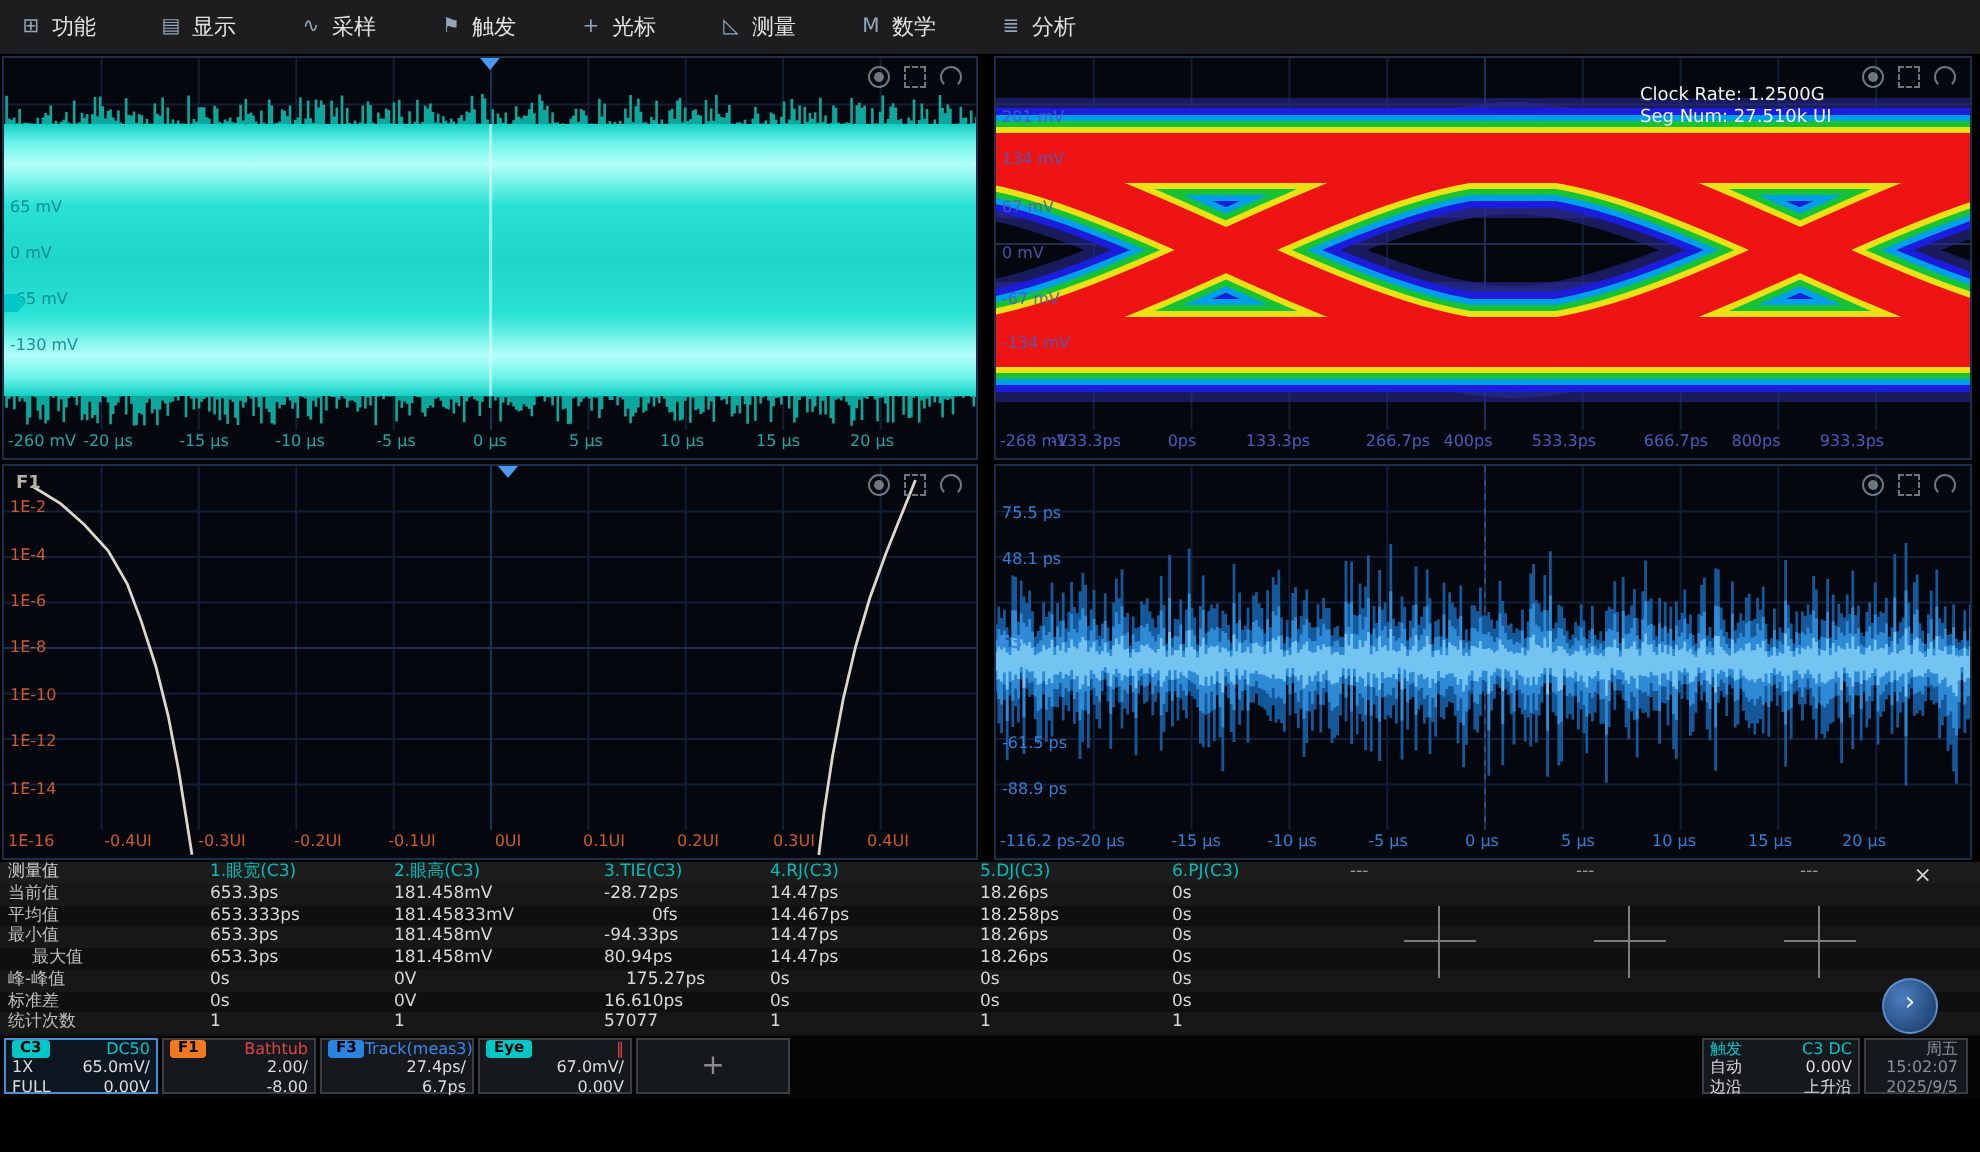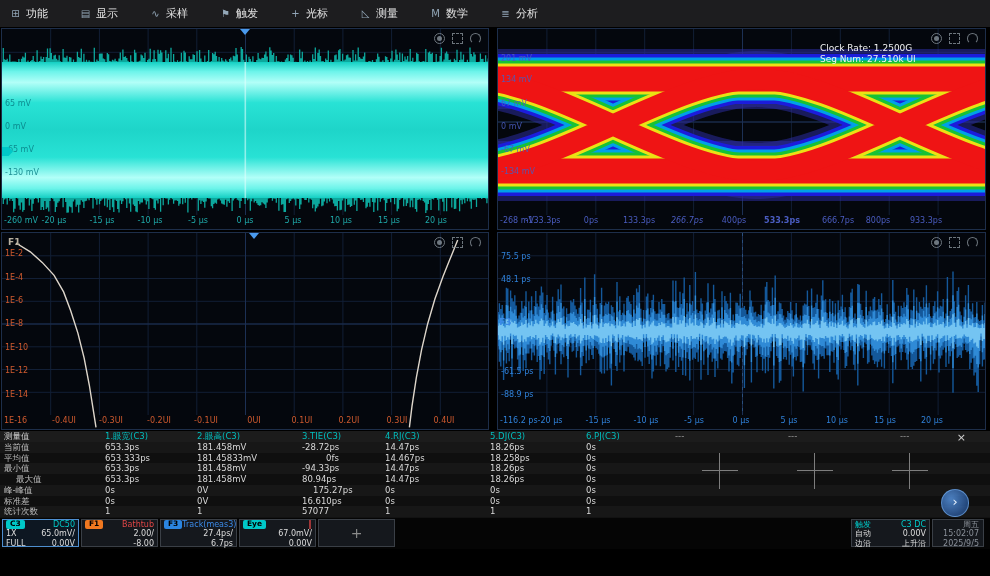--- a/index.html
+++ b/index.html
@@ -185,23 +185,23 @@
       <span style="top: 70px; opacity: 0.9;">67 mV</span>
       <span style="top: 93px; opacity: 0.9;">0 mV</span>
       <span style="top: 116px; opacity: 0.9;">-67 mV</span>
       <span style="top: 138px; opacity: 0.9;">-134 mV</span>
     </div>
   <div class="xrow" id="p2x" style="color: rgb(74, 92, 192);">
       <span class="corner">-268 mV</span>
       <span class="tick" style="left: 45px;">-133.3ps</span>
       <span class="tick" style="left: 93px;">0ps</span>
       <span class="tick" style="left: 141px;">133.3ps</span>
-      <span class="tick" style="left: 189px; font-style: italic;">266.7ps</span>
+      <span class="tick" style="left: 201px;">266.7ps</span>
       <span class="tick" style="left: 236px;">400ps</span>
-      <span class="tick" style="left: 284px; font-weight: bold;">533.3ps</span>
+      <span class="tick" style="left: 284px;">533.3ps</span>
       <span class="tick" style="left: 340px;">666.7ps</span>
       <span class="tick" style="left: 380px;">800ps</span>
       <span class="tick" style="left: 428px;">933.3ps</span>
     </div>
   <div class="eyeinfo">
     <div>Clock Rate: 1.2500G</div>
     <div>Seg Num: 27.510k UI</div>
   </div>
 <div class="corner-icons">
       <span class="ci cam"></span>

